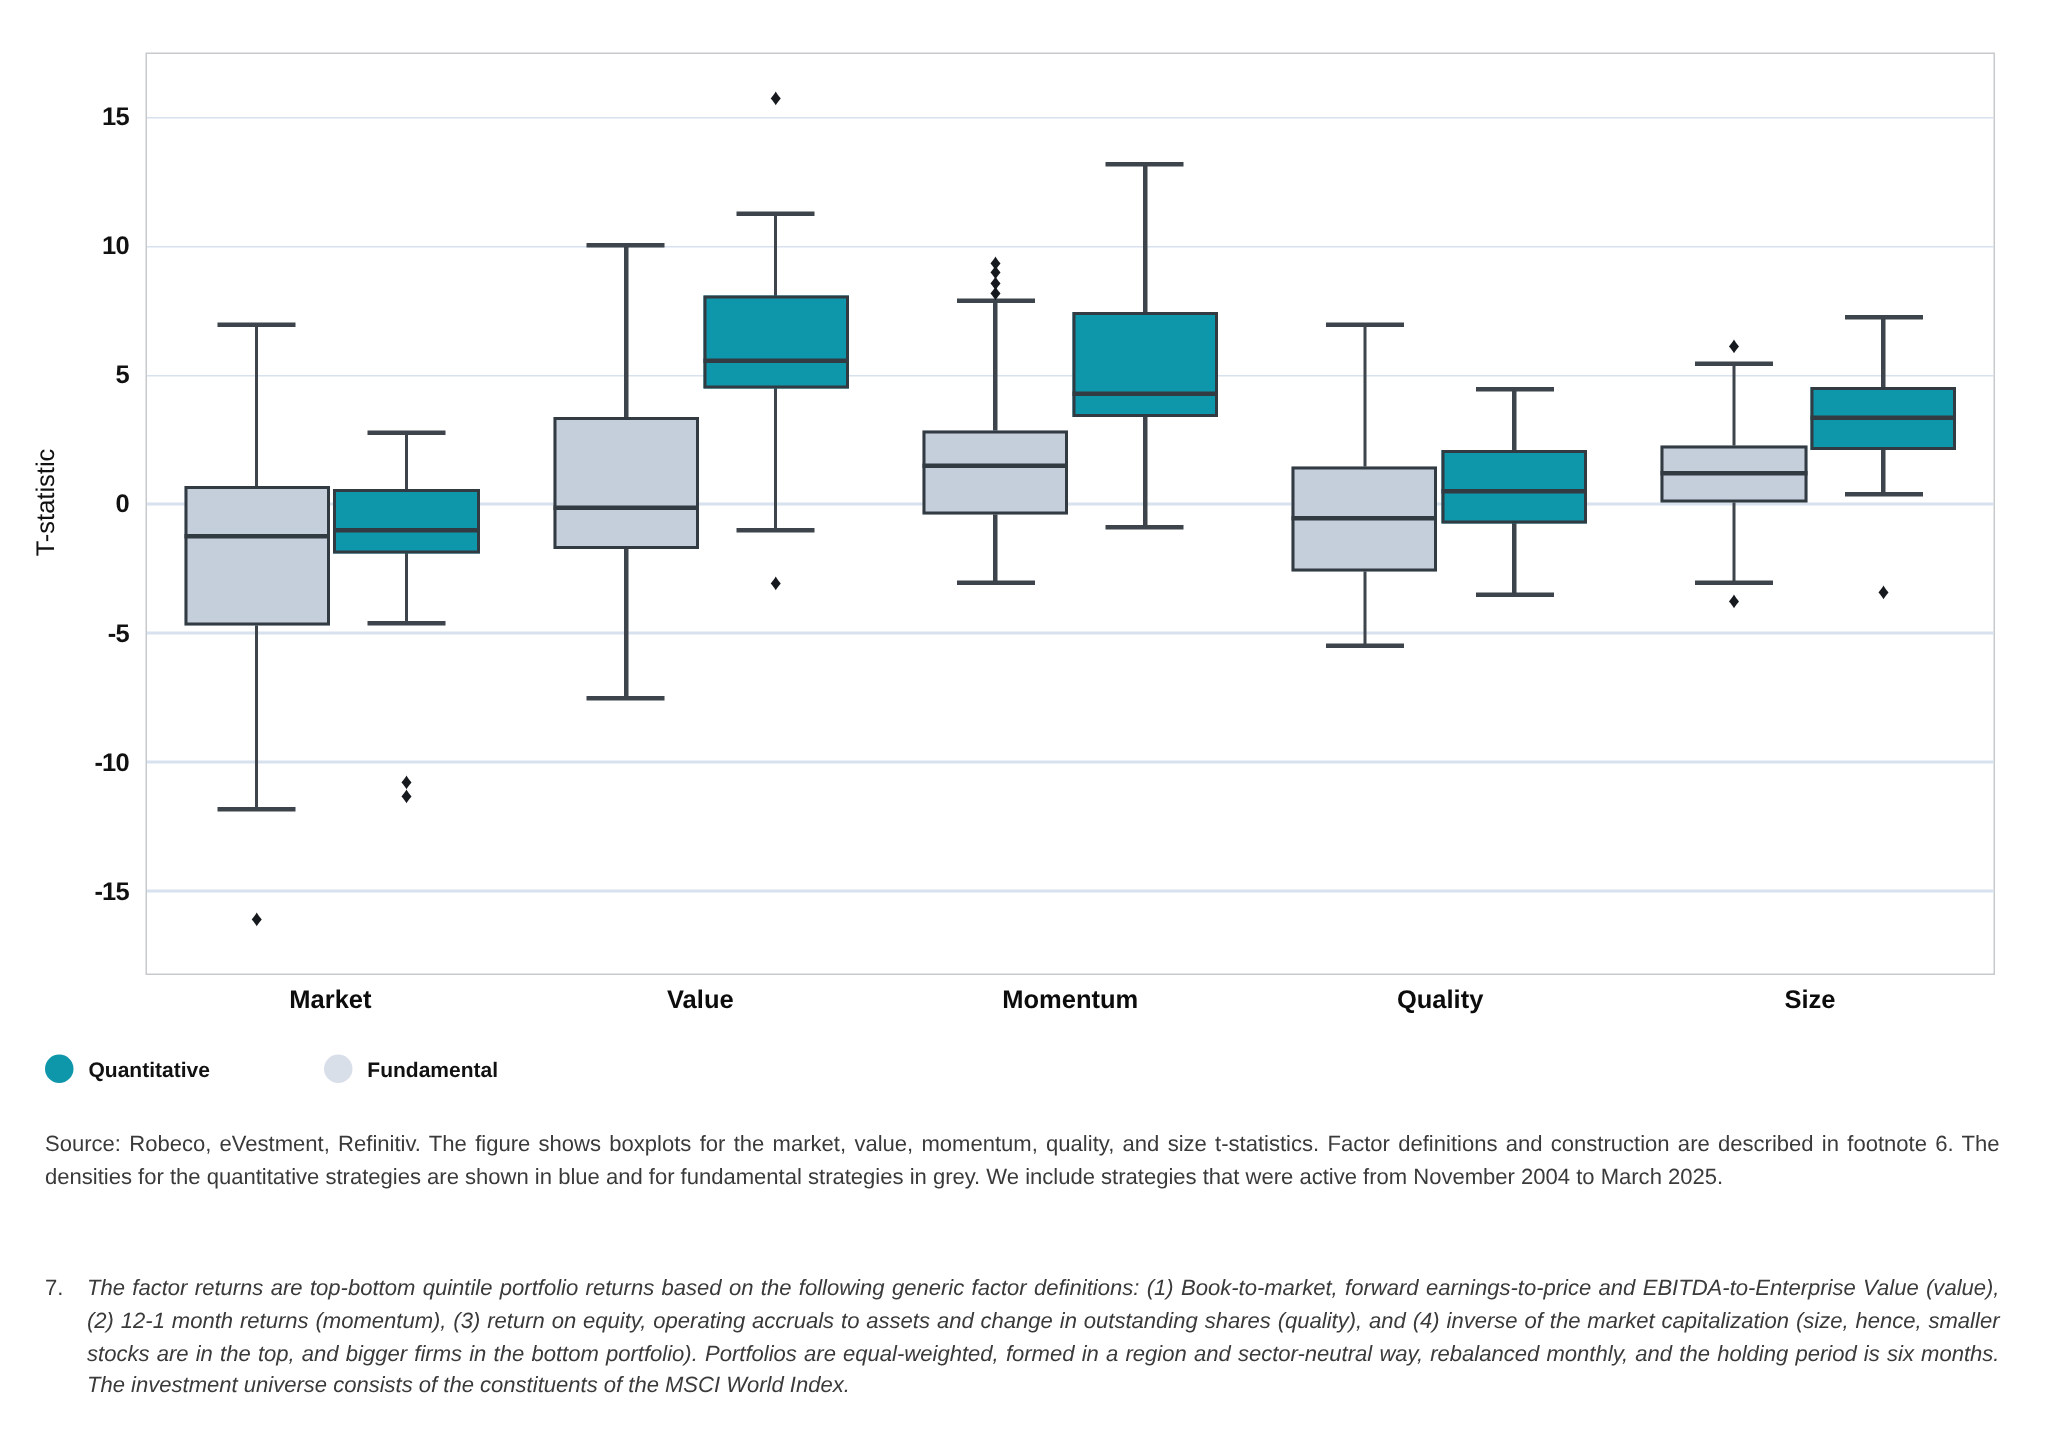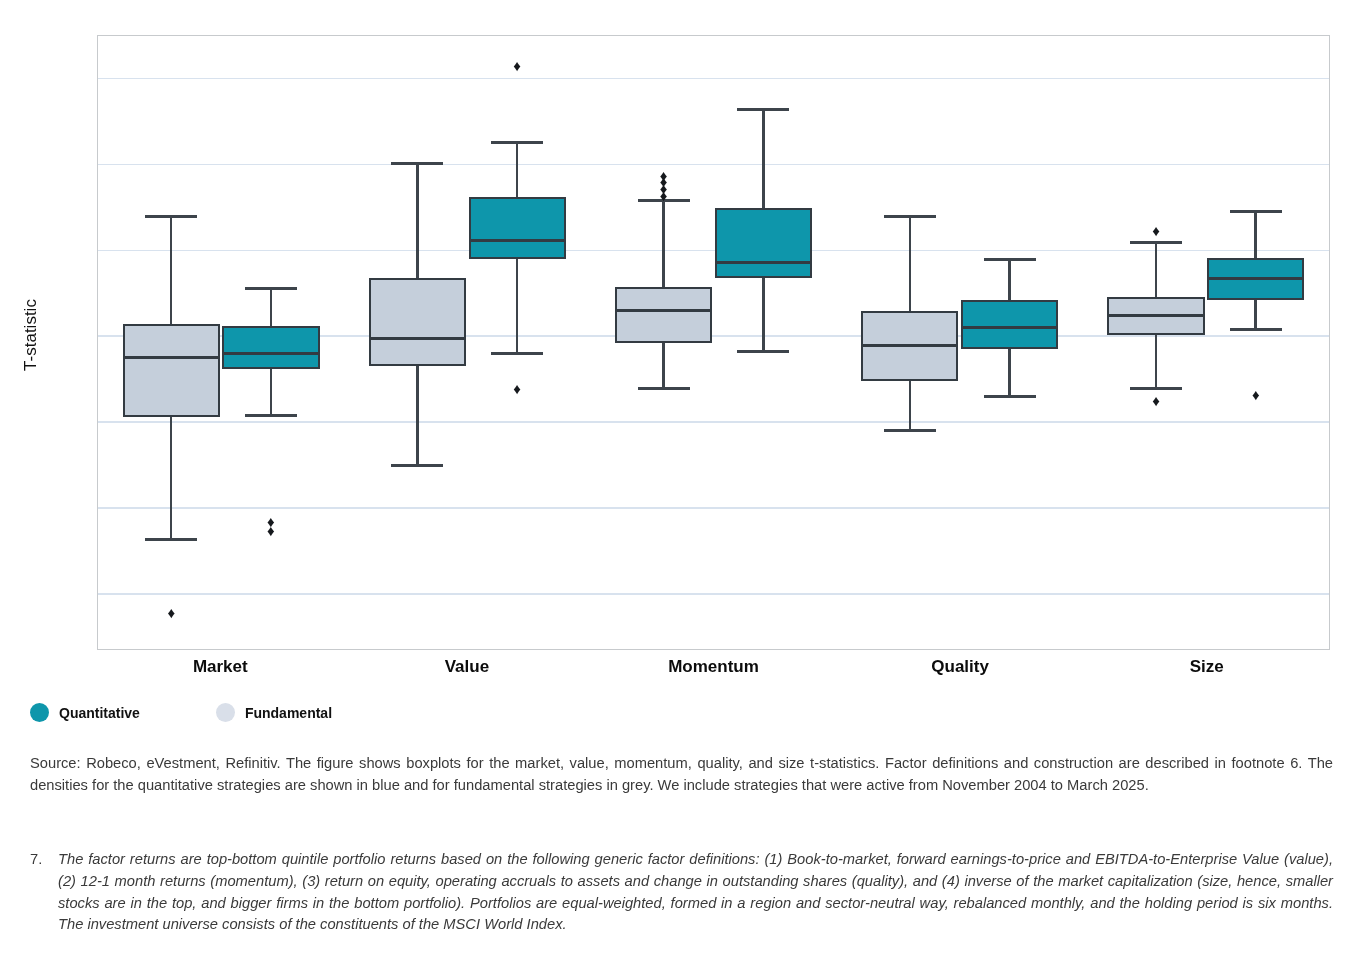--- a/index.html
+++ b/index.html
@@ -77,20 +77,29 @@
   }
   #footnote .fn-number { flex: 0 0 28px; }
   #footnote .fn-text { flex: 1; text-align: justify; font-style: italic; }
 </style>
 </head>
 <body>
 
 <div class="page">
 
   <div id="ylabel">T-statistic</div>
+  <div id="yticks">
+      <div class="y-tick-label" style="top: 32.0672px;">15</div>
+      <div class="y-tick-label" style="top: 118.202px;">10</div>
+      <div class="y-tick-label" style="top: 204.336px;">5</div>
+      <div class="y-tick-label" style="top: 290.471px;">0</div>
+      <div class="y-tick-label" style="top: 376.605px;">-5</div>
+      <div class="y-tick-label" style="top: 462.739px;">-10</div>
+      <div class="y-tick-label" style="top: 548.874px;">-15</div>
+    </div>
 
   <div id="plot">
       <div class="gridline" style="top: calc(7.0028% - 1px);"></div>
       <div class="gridline" style="top: calc(21.0084% - 1px);"></div>
       <div class="gridline" style="top: calc(35.014% - 1px);"></div>
       <div class="gridline" style="top: calc(49.0196% - 1px);"></div>
       <div class="gridline" style="top: calc(63.0252% - 1px);"></div>
       <div class="gridline" style="top: calc(77.0308% - 1px);"></div>
       <div class="gridline" style="top: calc(91.0364% - 1px);"></div>
       <div class="group" style="left: 0%;">

